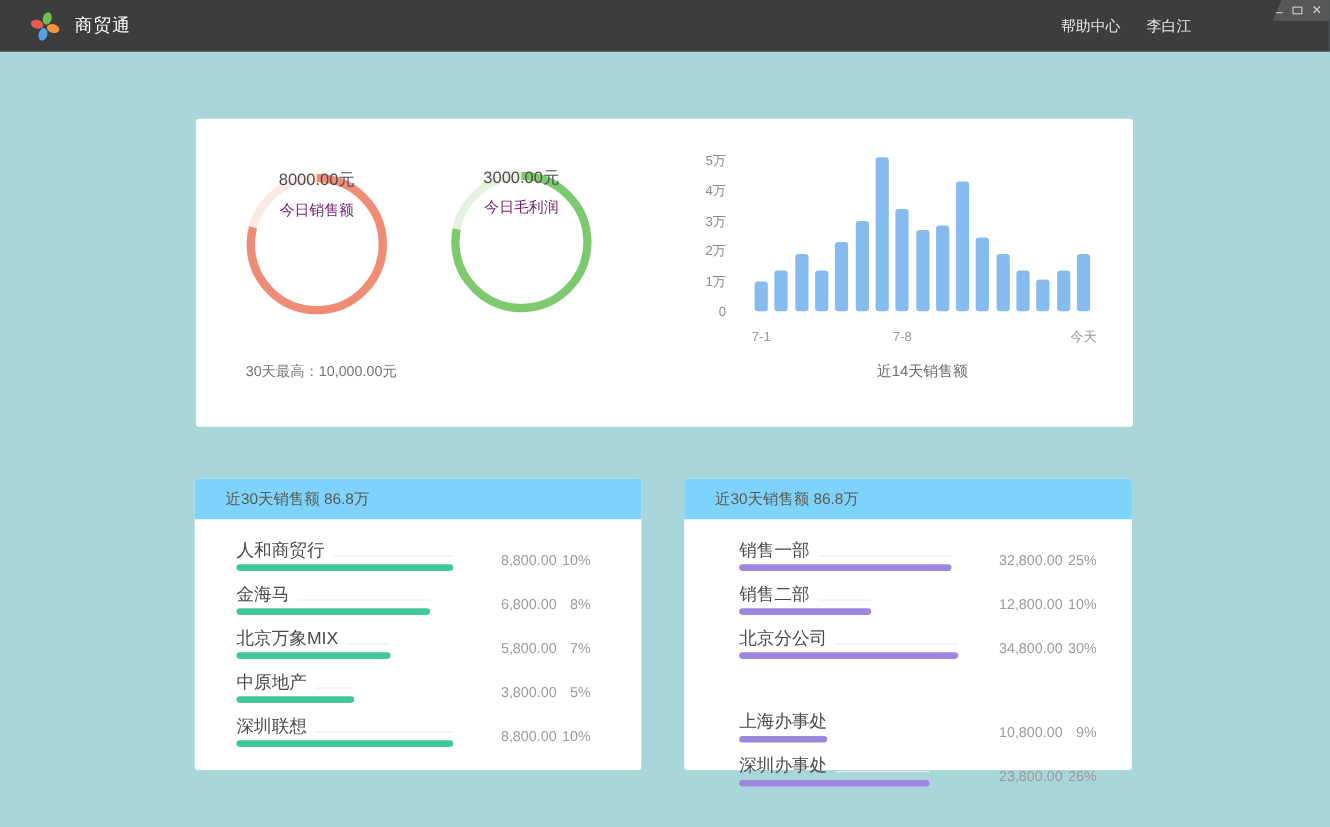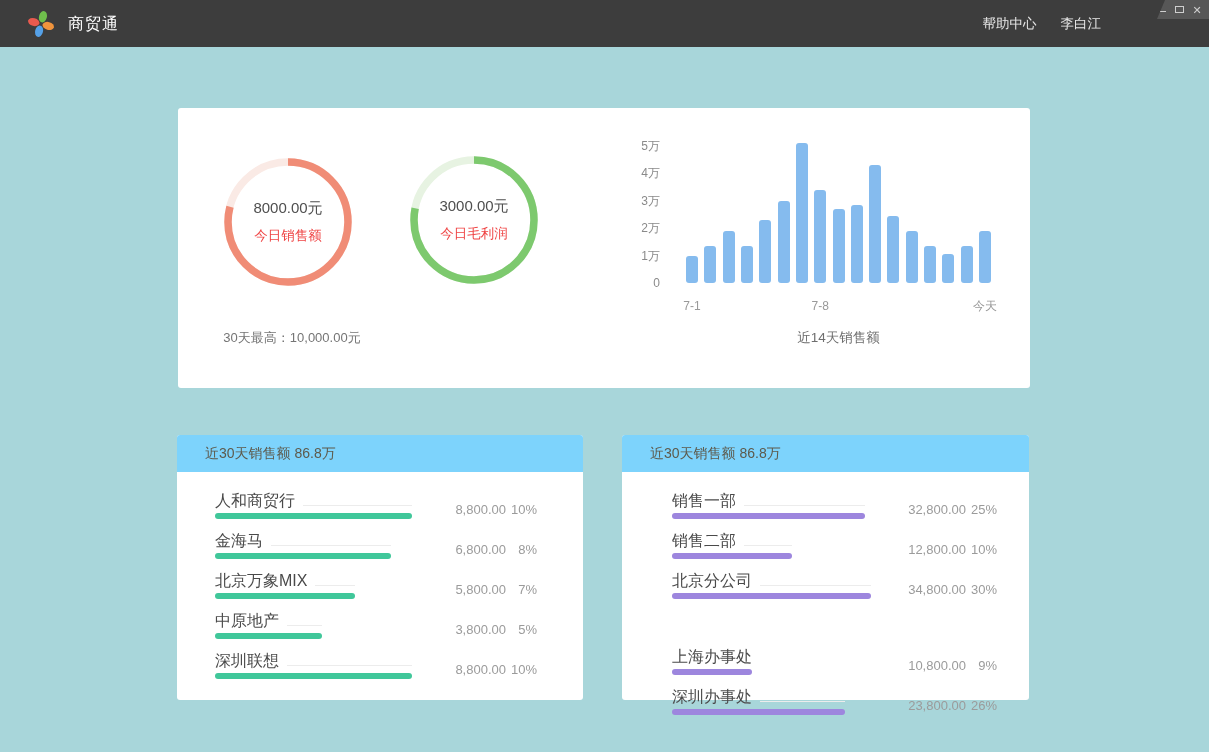--- a/index.html
+++ b/index.html
@@ -5,21 +5,21 @@
   * { margin:0; padding:0; box-sizing:border-box; }
   html,body { width:1209px; height:752px; overflow:hidden;
               font-family:"Liberation Sans","DejaVu Sans",sans-serif; }
   body { background:#a8d6da; position:relative; }
 
   
   .titlebar { position:absolute; left:0; top:0; width:1209px; height:47px; background:#3d3d3d; }
   .logo { position:absolute; left:26px; top:9px; width:30px; height:30px; }
   .app-title { position:absolute; left:68px; top:0; height:33px; line-height:47px;
                color:#ffffff; font-size:16px; letter-spacing:1px; }
-  .titlebar-right { position:absolute; right:108px; top:0; height:47px;
+  .titlebar-right { position:absolute; right:126px; top:0; height:47px;
                     display:flex; align-items:center; gap:24px; }
   .titlebar-link { color:#e8e8e8; font-size:13.5px; cursor:pointer; }
   .win-controls { position:absolute; top:0; right:0; width:60px; height:19px; background:#575757;
                   clip-path:polygon(16px 0, 100% 0, 100% 100%, 8px 100%);
                   display:flex; align-items:center; justify-content:flex-end;
                   gap:8px; padding-right:7px; }
   .win-btn { width:10px; height:10px; display:flex; align-items:center; justify-content:center;
              cursor:pointer; }
   .glyph-min { width:9px; height:0; border-top:1.5px solid #cfcfcf; margin-top:4px; }
   .glyph-max { width:9px; height:7px; border:1.2px solid #cfcfcf; }
@@ -30,23 +30,23 @@
   .card-top   { left:178px; top:108px; width:852px; height:280px; }
   .card-left  { left:177px; top:435px; width:406px; height:265px; }
   .card-right { left:622px; top:435px; width:407px; height:265px; }
 
   
   .ring { position:absolute; }
   .ring circle { fill:none; stroke-width:7.5; }
   .ring-box-1 { left:42px;  top:46px; }
   .ring-box-2 { left:228px; top:44px; }
   .ring-text { position:absolute; width:136px; height:136px; display:flex; flex-direction:column;
-               align-items:center; justify-content:center; gap:9px; }
+               align-items:center; gap:9px; }
   .ring-value { font-size:15px; color:#4f4f4f; }
-  .ring-label { font-size:13.5px; color:#ef4444; }
+  .ring-label { font-size:13.5px; color:#701a75; }
   .ring-caption { position:absolute; width:220px; text-align:center;
                   font-size:13px; color:#757575; top:221px; }
   .ring-caption-1 { left:4px; }
   .ring-caption-2 { left:185px; }
 
   
   .plot { position:absolute; left:508px; top:35px; width:305px; height:140px;
           display:flex; align-items:flex-end; justify-content:space-between; }
   .bar { width:12px; background:#85bbee; border-radius:3px; }
   .yaxis { position:absolute; left:420px; top:35px; width:62px; height:140px; }

